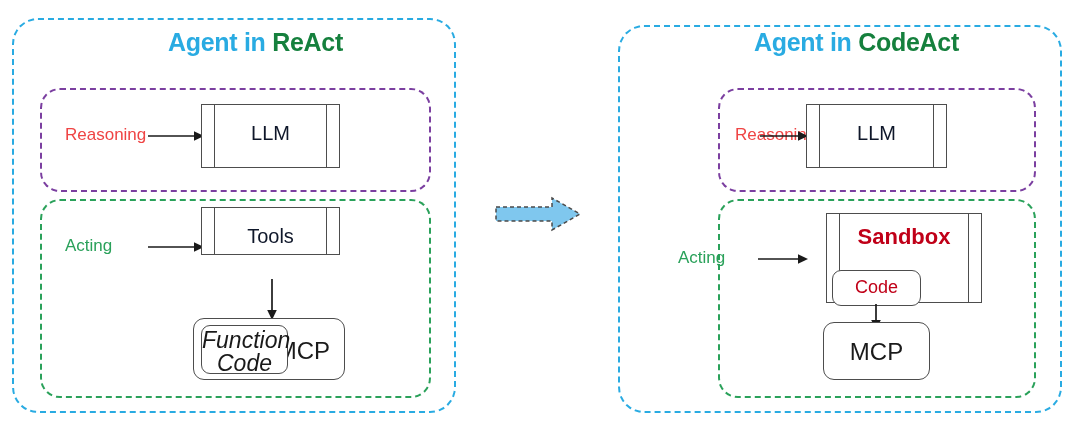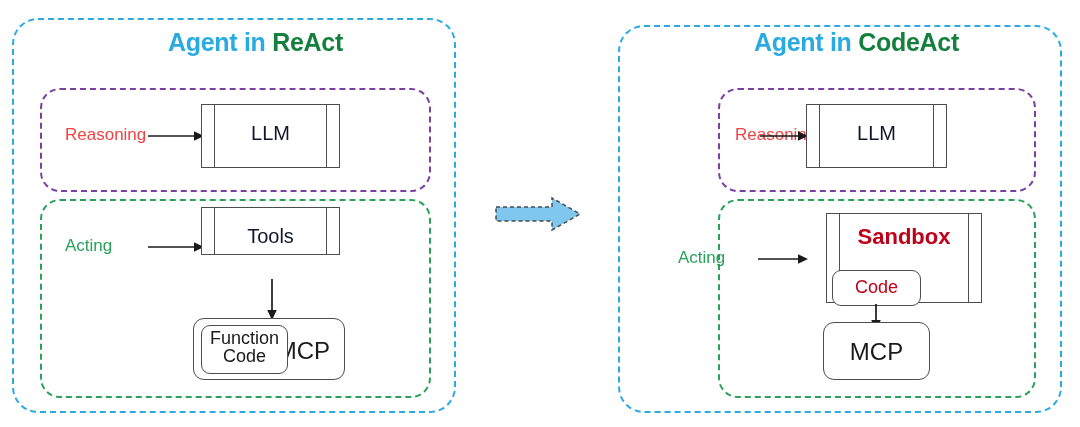--- a/index.html
+++ b/index.html
@@ -157,21 +157,21 @@
   <svg class="arrow-svg" style="left:262px; top:279px;" width="20" height="41" viewBox="0 0 20 41">
     <line x1="10" y1="0" x2="10" y2="31" stroke="#1a1a1a" stroke-width="1.7"></line>
     <polygon points="5.2,31 10,41 14.8,31" fill="#1a1a1a"></polygon>
   </svg>
 
   <div class="rounded-box" style="left:193px; top:318px; width:152px; height:62px;">
     <span class="rb-label" style="right:14px; top:18px;">MCP</span>
   </div>
 
   <div class="rounded-box" style="left:201px; top:325px; width:87px; height:49px; border-radius:9px;">
-    <span class="rb-label two-line" style="left:0; right:0; top:3px; text-align:center; font-size:18px;">
+    <span class="rb-label two-line" style="left:0; right:0; top:3px; text-align:center; font-size:23px;font-style:italic;">
       <span>Function</span><br>
       <span>Code</span>
     </span>
   </div>
 
   <svg class="transition-arrow" style="left:494px; top:196px;" width="88" height="36" viewBox="0 0 88 36">
     <polygon points="2,11 58,11 58,2 86,18 58,34 58,25 2,25" fill="#7fc7ee" stroke="#4a4a4a" stroke-width="1.5" stroke-dasharray="4,3"></polygon>
   </svg>
 
   <div class="panel-outer" style="left:618px; top:25px; width:444px; height:388px;"></div>

